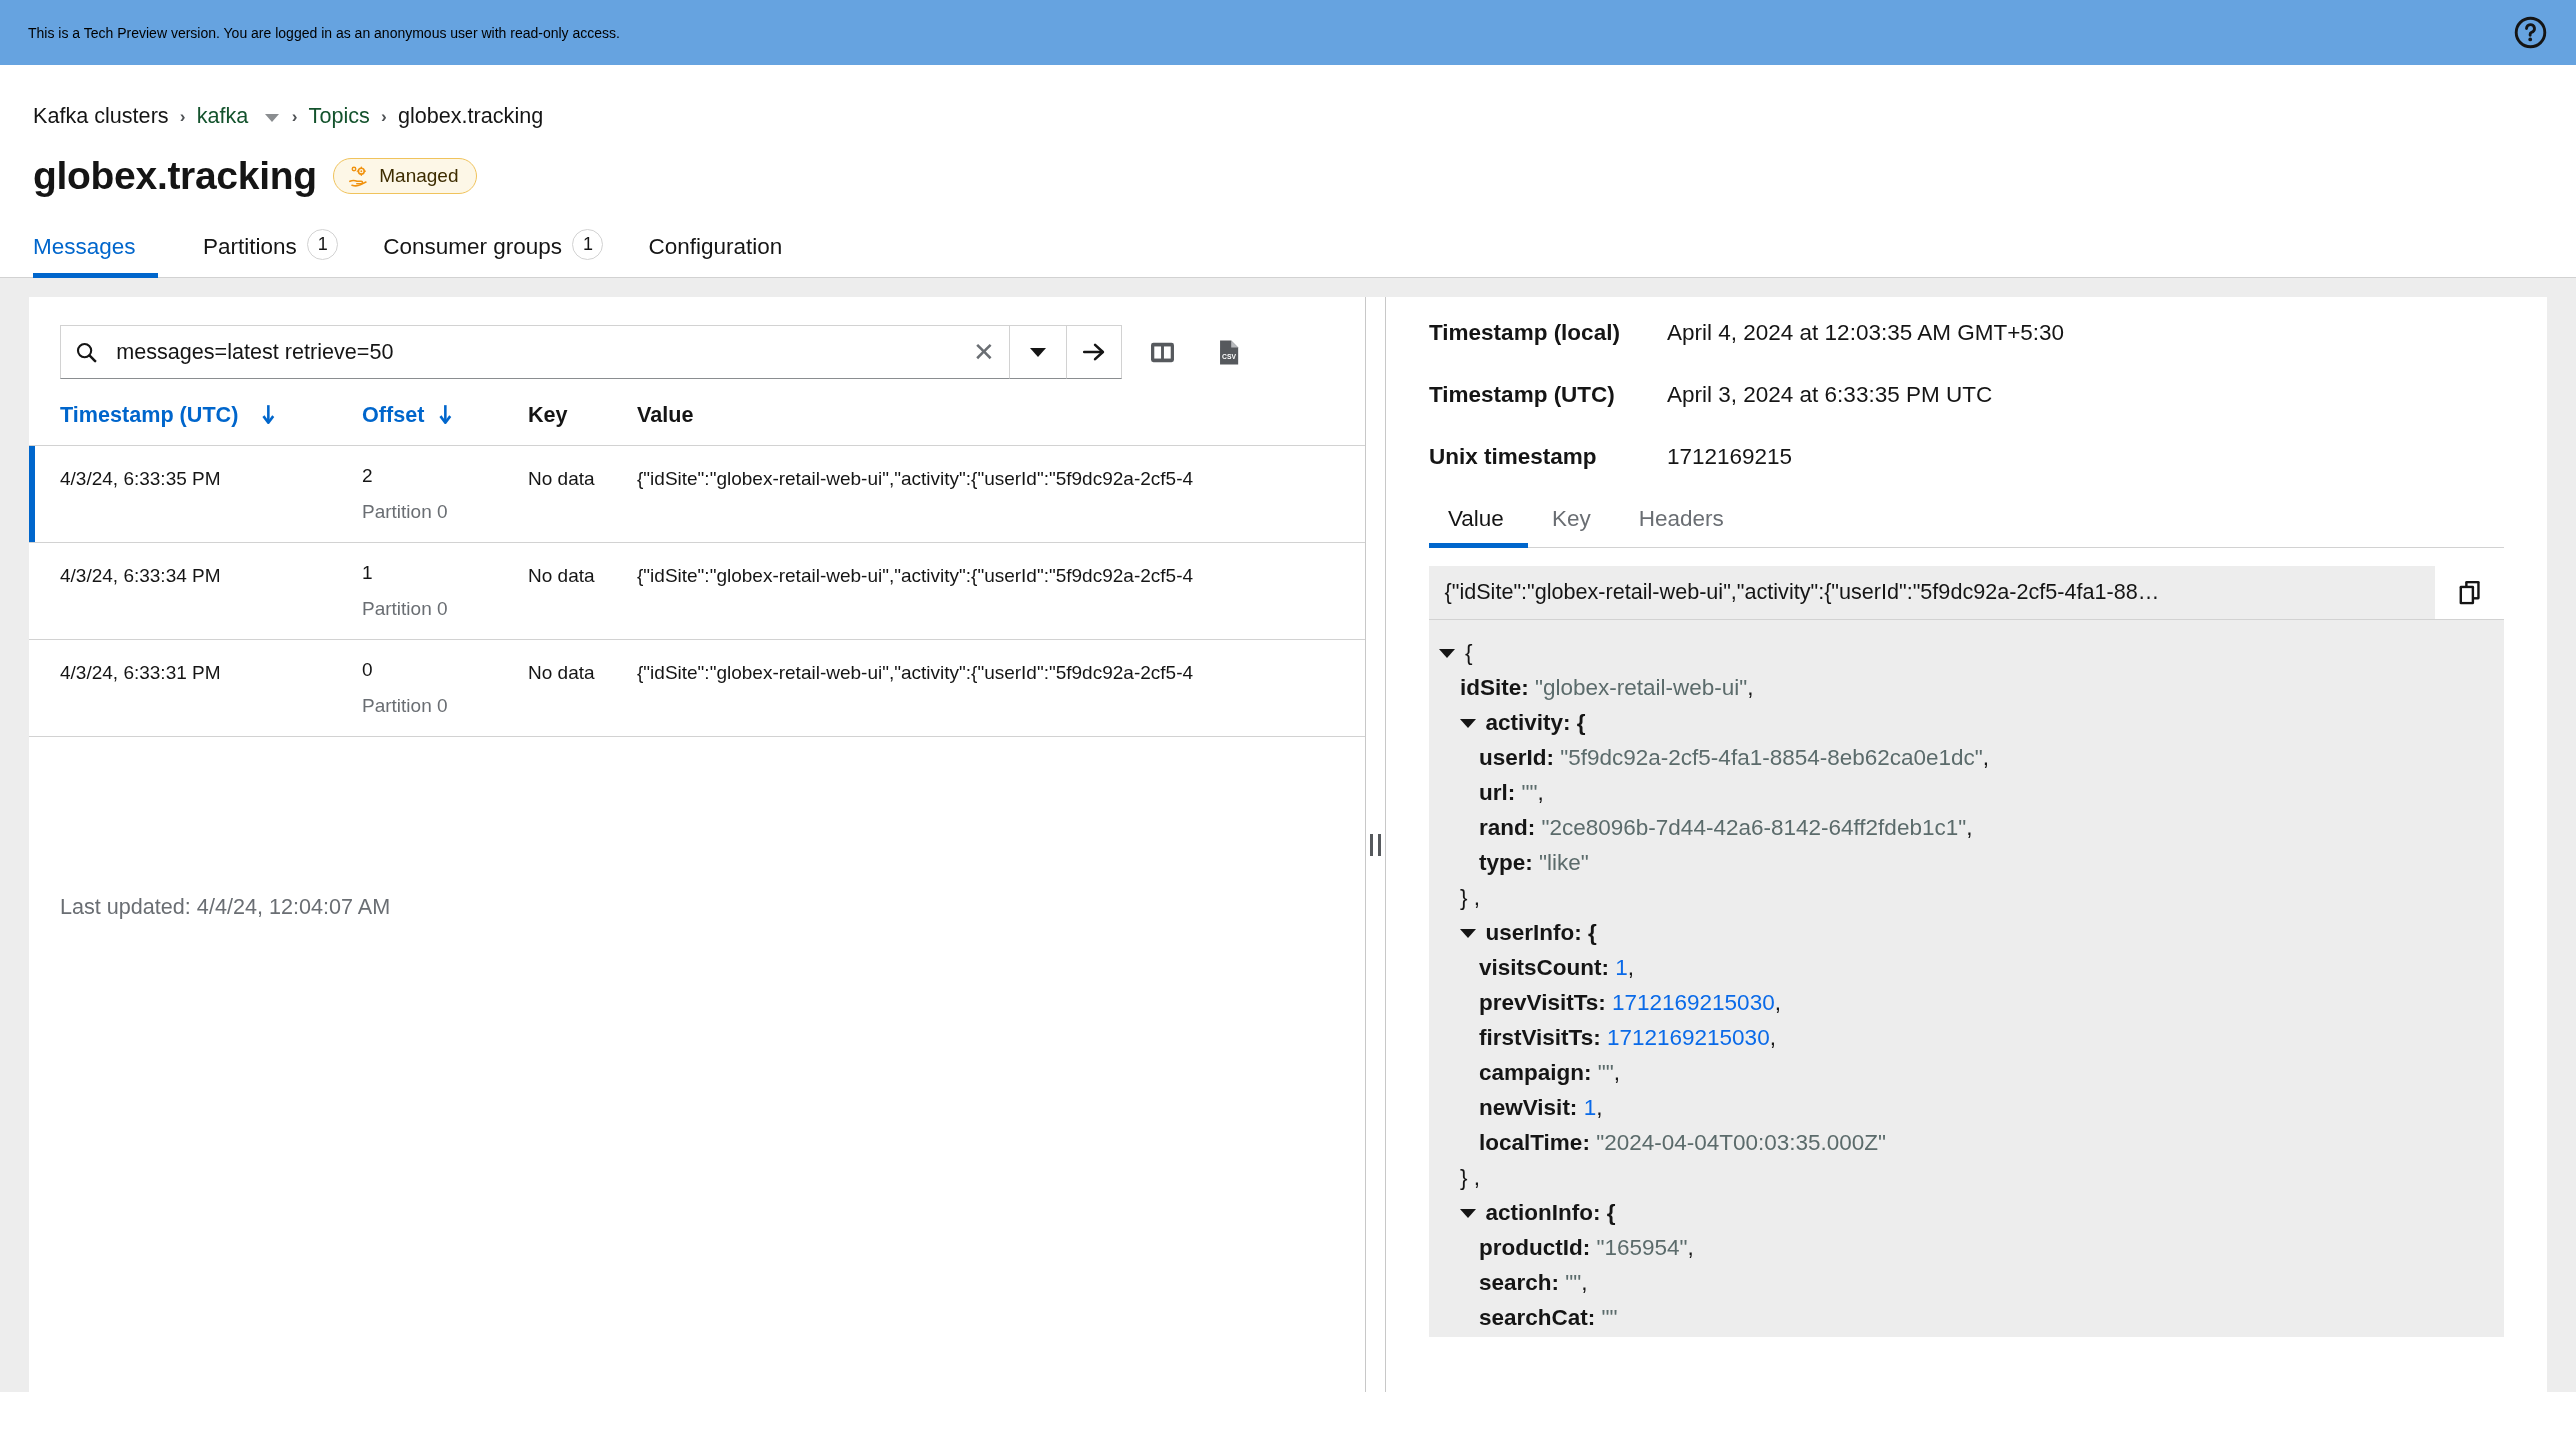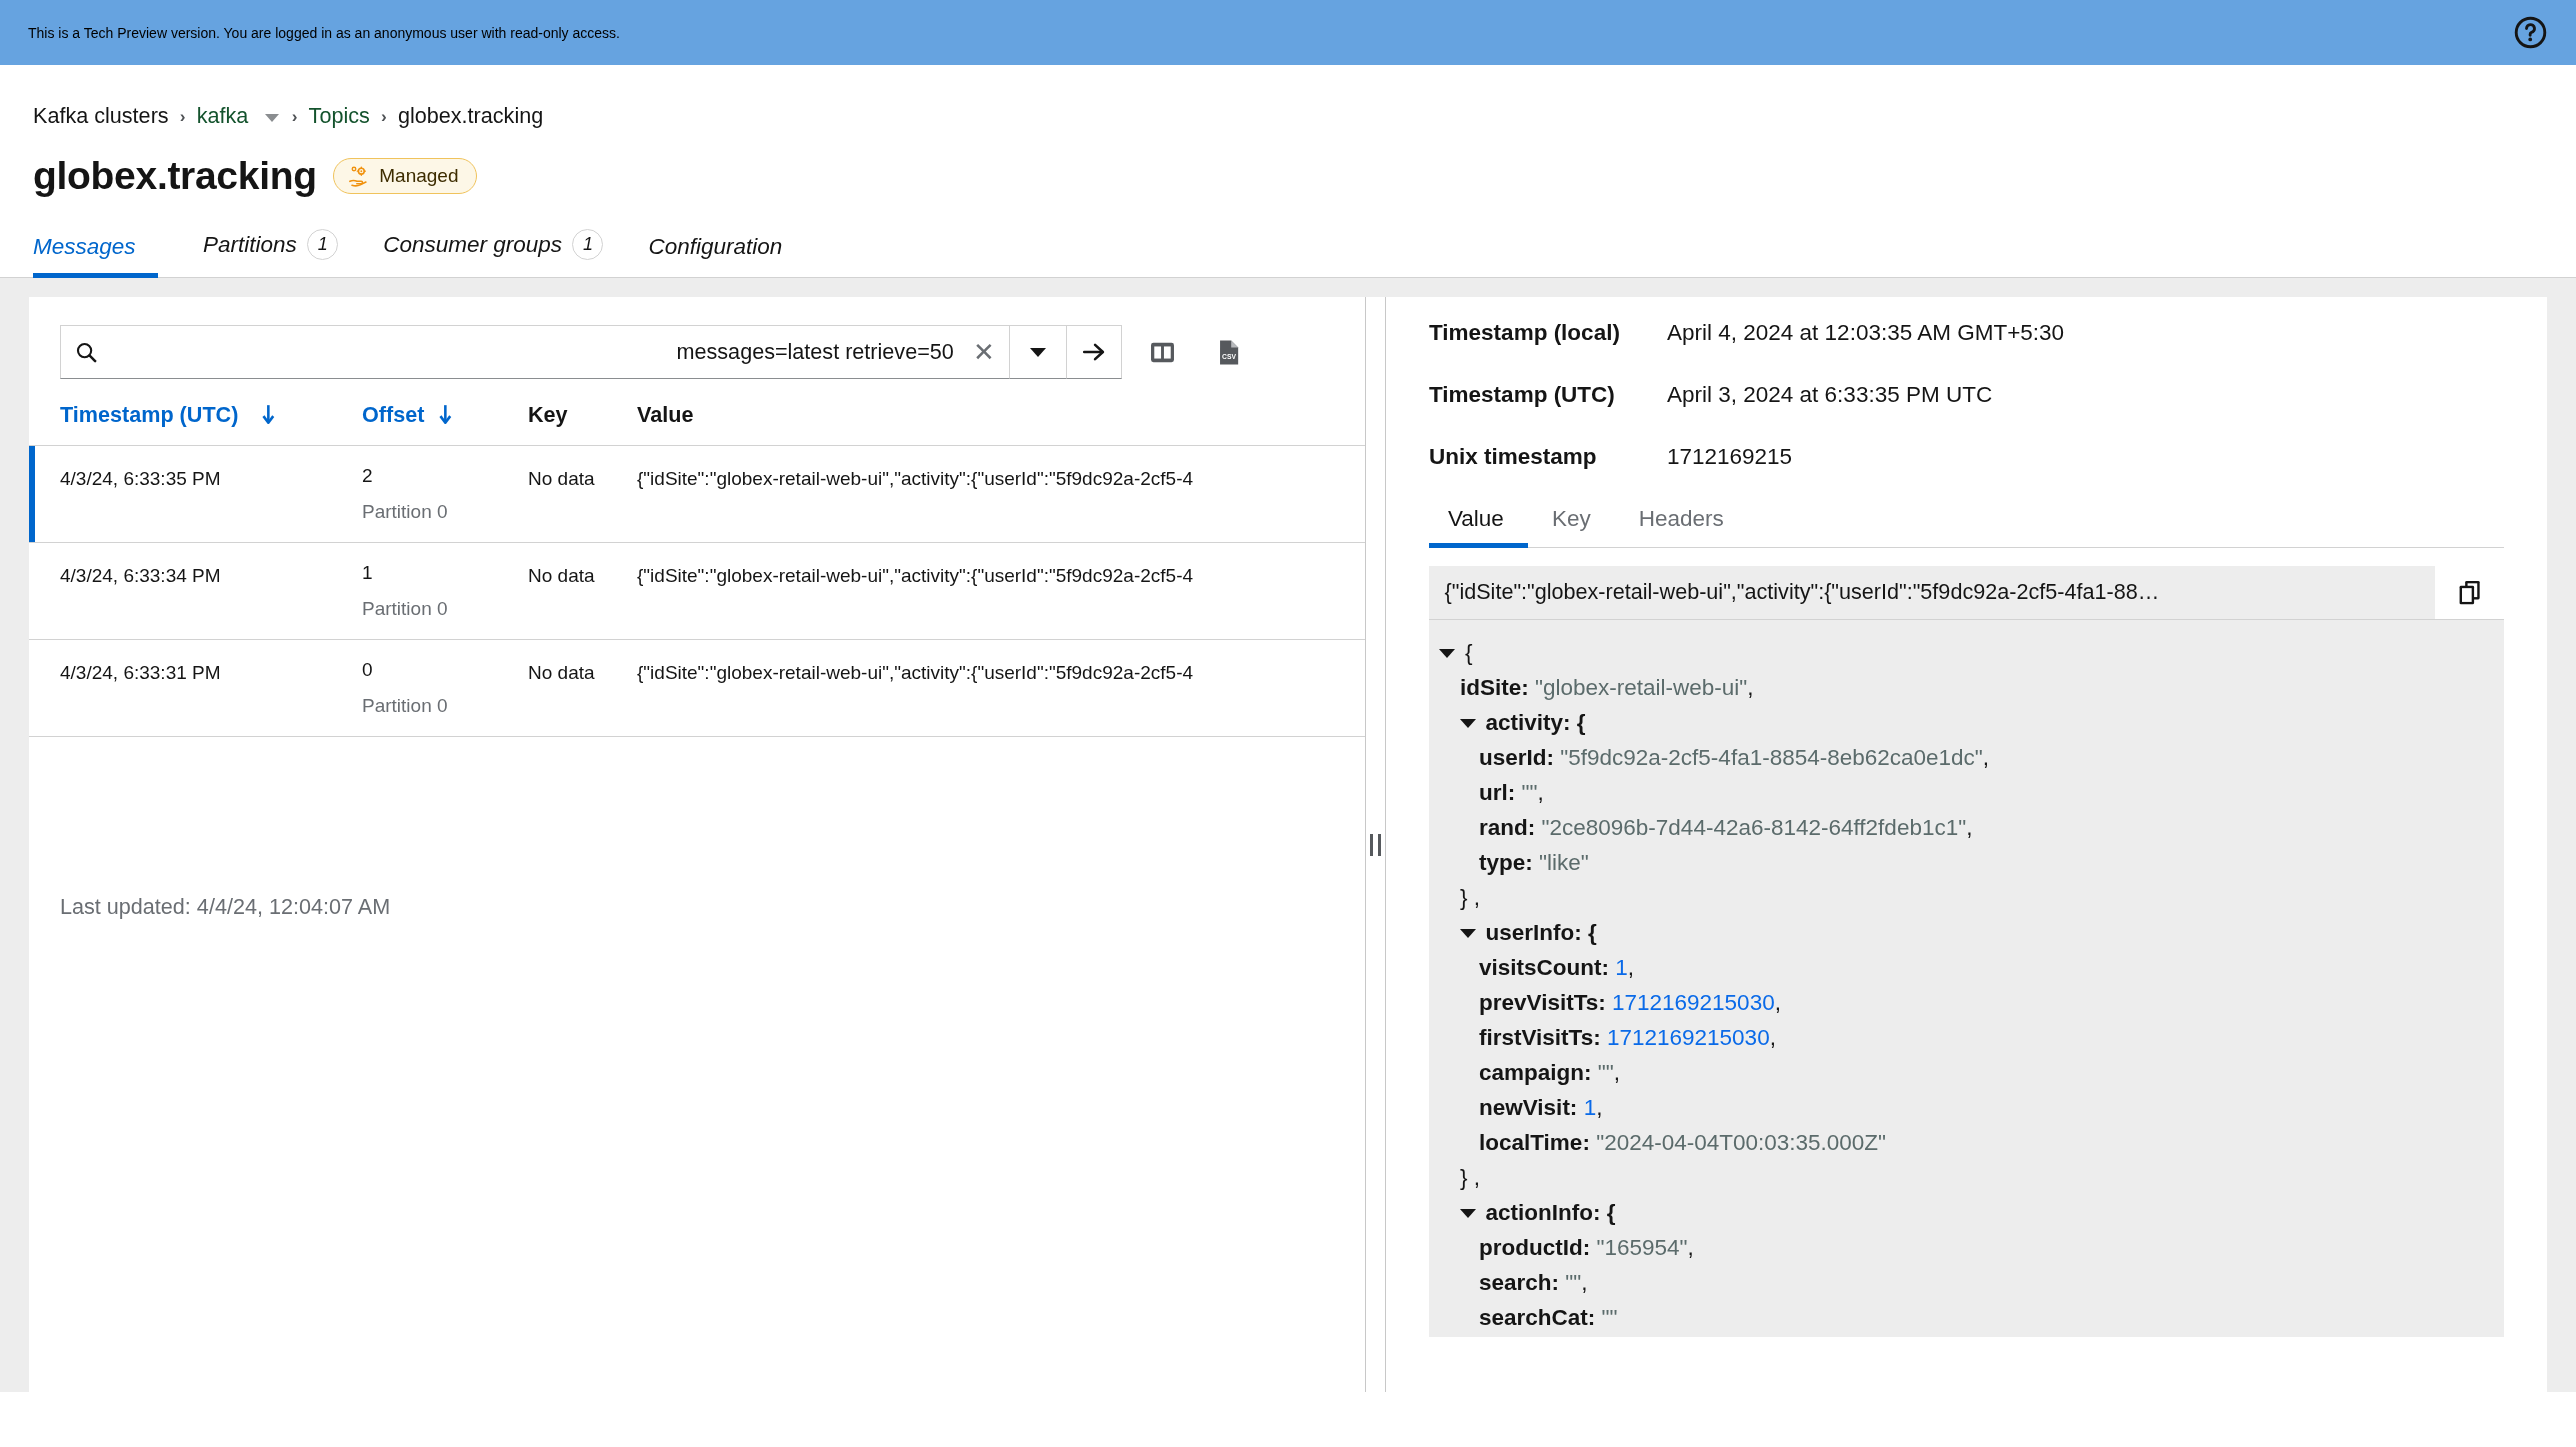--- a/index.html
+++ b/index.html
@@ -73,28 +73,27 @@
   .tabs {
     display: flex;
     align-items: flex-end;
     gap: 0;
     padding: 31px 0 0 33px;
     border-bottom: 0.9px solid #d2d2d2;
     position: relative;
   }
   .tab {
     display: flex;
-    align-items: center;
+    align-items: flex-end;
     gap: 10.4px;
     font-size: 22.5px;
     color: #151515;
     padding: 0 22.5px 17.3px 22.5px;
     cursor: pointer;
     position: relative;
-    font-style: italic;
   }
   .tab:first-child { padding-left: 0; margin-right: 22.5px; }
   .tab.active { color: #0066cc; }
   .tab.active::after {
     content: "";
     position: absolute;
     left: 0; right: 22.5px; bottom: -0.9px;
     height: 5.2px;
     background: #0066cc;
   }
@@ -172,21 +171,20 @@
   .search-input {
     flex: 1;
     border: none;
     outline: none;
     font-size: 21.6px;
     color: #151515;
     font-family: "Liberation Sans", sans-serif;
     background: transparent;
     height: 100%;
     padding: 0 5.2px;
-    text-align: right;
   }
   .search-clear {
     width: 50px; height: 100%;
     display: flex; align-items: center; justify-content: center;
     font-size: 26px; color: #6a6e73; cursor: pointer;
     font-weight: 300;
   }
   .search-dd, .search-go {
     width: 50px; height: 54px;
     display: flex; align-items: center; justify-content: center;

